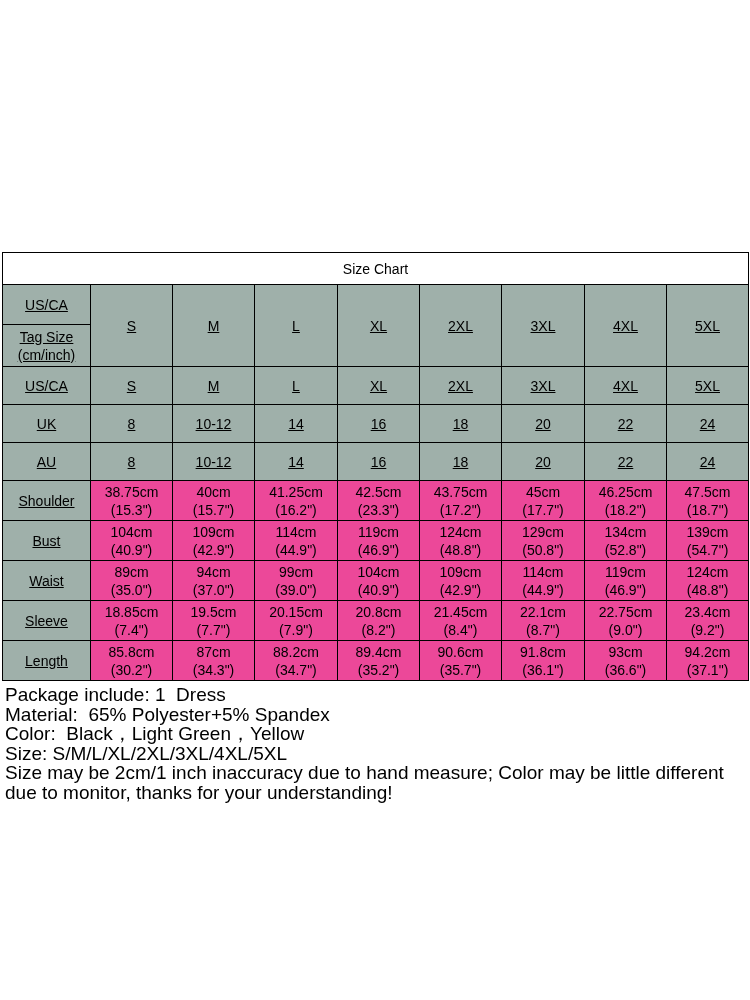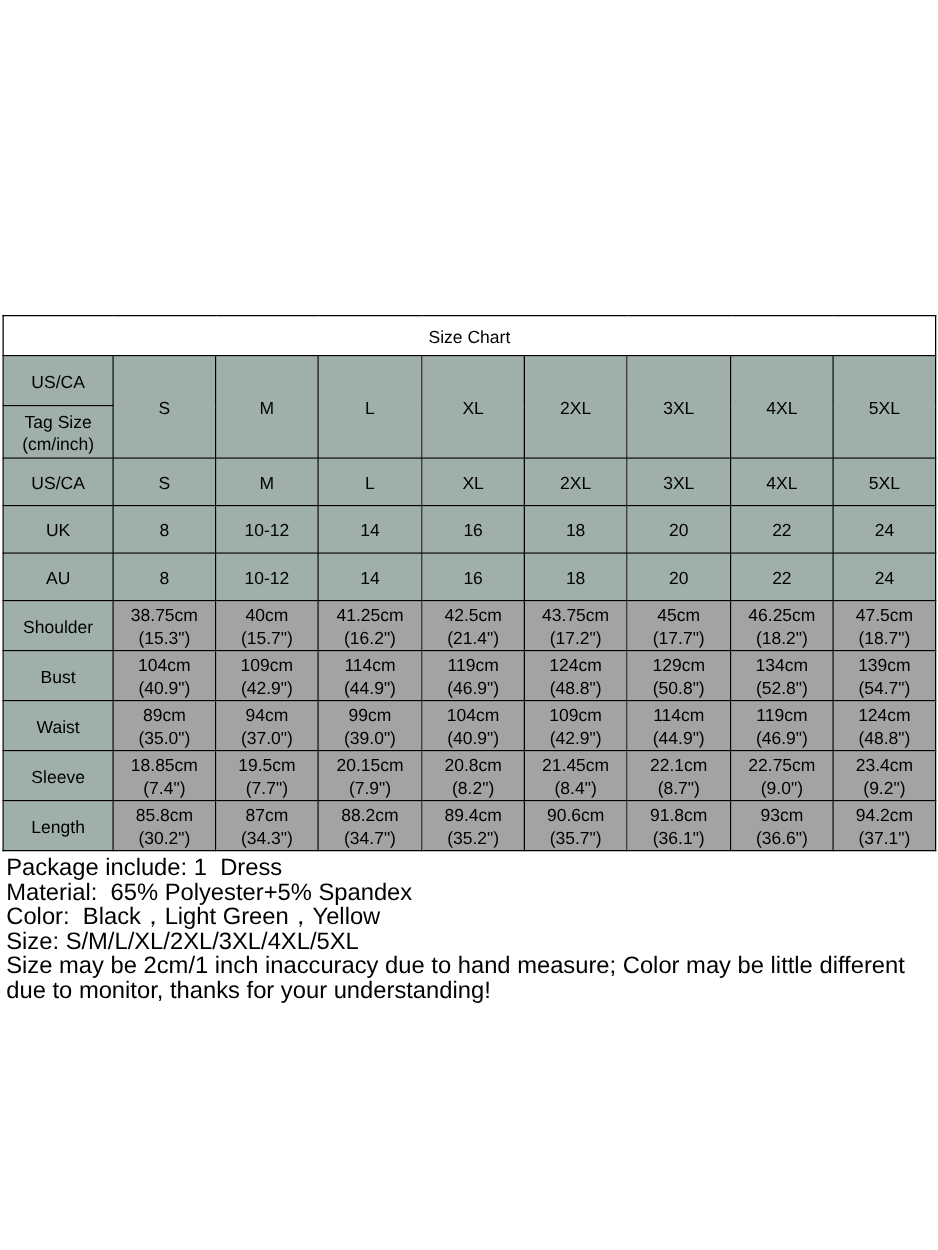--- a/index.html
+++ b/index.html
@@ -32,22 +32,22 @@
     line-height: 18px;
     white-space: pre-line;
     padding: 1px 2px;
     overflow: hidden;
   }
   td.title-cell {
     background: #ffffff;
     font-size: 15px;
     height: 29px;
   }
-  .hdr-bg { background: #9fb0aa; }
-  .white-bg { background: #a3a3a3; }
+  .hdr-bg { background: #9fb0aa; text-decoration: underline; }
+  .white-bg { background: #ec4899; }
   tr.r-a td { height: 37px; }
   tr.r-b td { height: 39px; }
   tr.r-region td { height: 35px; }
   tr.r-meas td { height: 37px; }
   .footer {
     margin: 4px 4px 0 5px;
     font-size: 19px;
     line-height: 19.5px;
   }
   .footer-line {
@@ -131,21 +131,21 @@
 
     <tr class="r-meas">
       <td class="hdr-bg">Shoulder</td>
       <td class="white-bg">38.75cm
 (15.3")</td>
       <td class="white-bg">40cm
 (15.7")</td>
       <td class="white-bg">41.25cm
 (16.2")</td>
       <td class="white-bg">42.5cm
-(21.4")</td>
+(23.3")</td>
       <td class="white-bg">43.75cm
 (17.2")</td>
       <td class="white-bg">45cm
 (17.7")</td>
       <td class="white-bg">46.25cm
 (18.2")</td>
       <td class="white-bg">47.5cm
 (18.7")</td>
     </tr>
 

